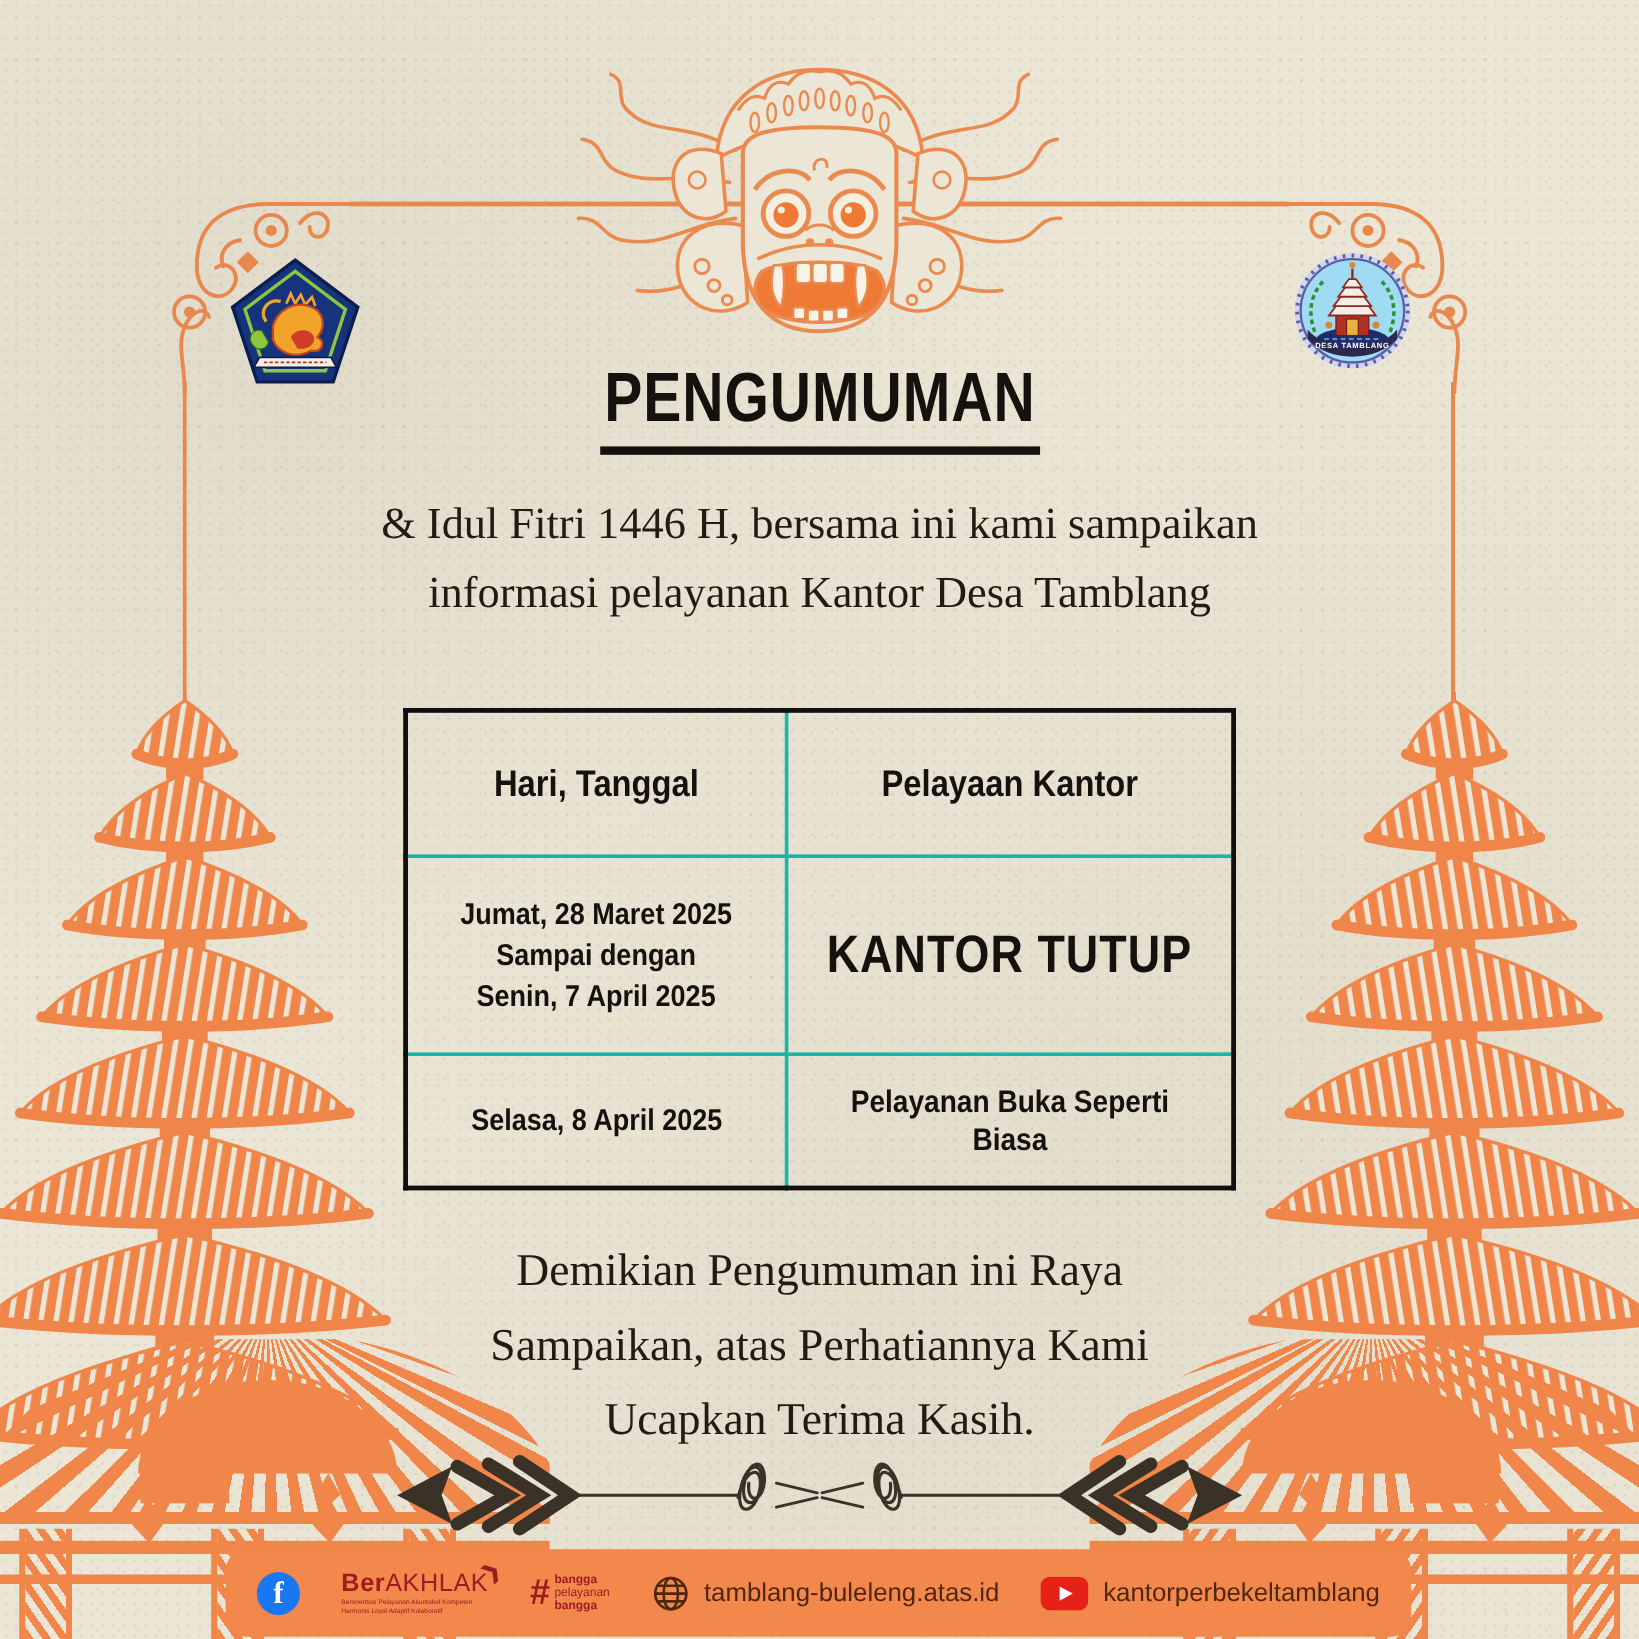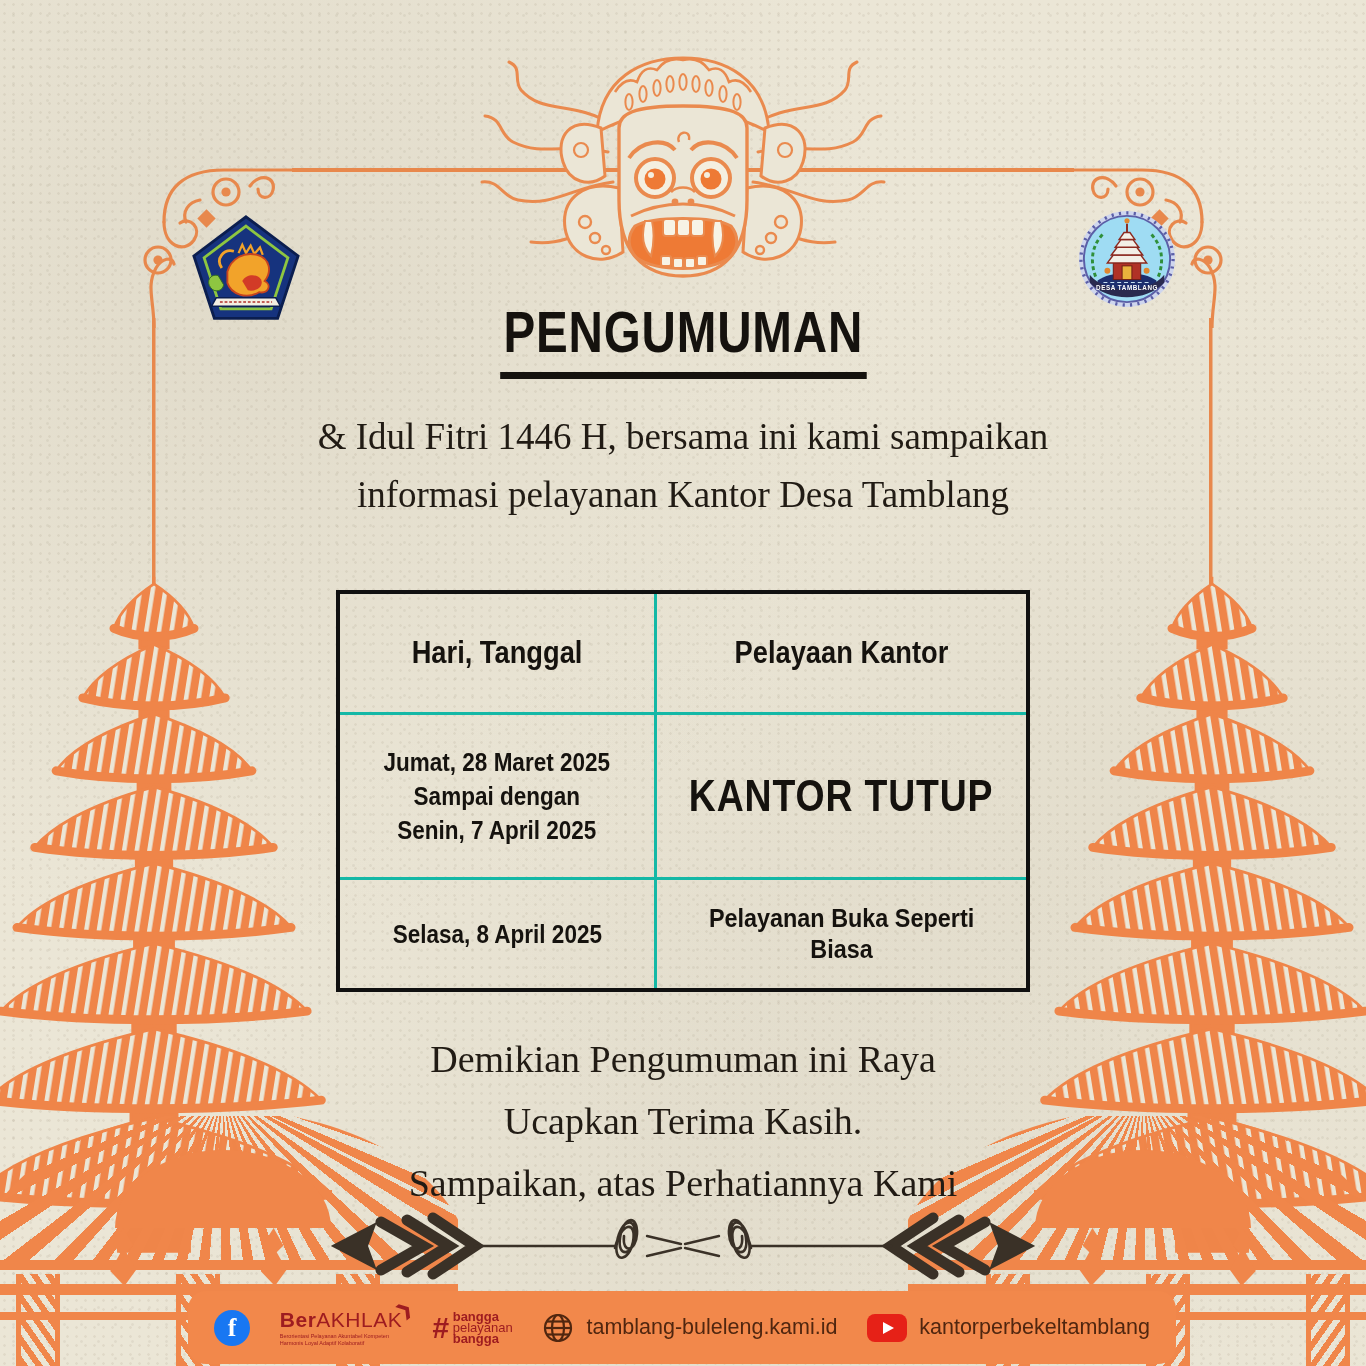--- a/index.html
+++ b/index.html
@@ -83,21 +83,21 @@
   .fb-circle{width:36px;height:36px;border-radius:50%;background:#1877F2;color:#fff;
     display:flex;align-items:center;justify-content:center;font-weight:bold;font-size:26px;
     font-family:"Liberation Serif",serif;}
   .berakhlak{line-height:1;color:#9e1c20;position:relative;}
   .ba-top{font-size:21px;letter-spacing:.5px;}
   .ba-top .pre{font-weight:600;margin-top:32px;} .ba-top .main{font-weight:400;}
   .ba-arrow{position:absolute;right:-10px;top:-8px;font-size:17px;font-weight:bold;transform:rotate(-40deg);}
   .ba-tag{font-size:5.5px;line-height:7px;margin-top:3px;color:#9e1c20;}
   .bangga{display:flex;align-items:center;gap:4px;color:#9e1c20;}
   .bangga .hash{font-size:30px;font-weight:800;font-style:italic;}
-  .bangga .lines{font-size:13px;line-height:11px;}
+  .bangga .lines{font-size:10px;line-height:11px;}
   .bangga .b{font-weight:800;}
   .yt-badge{width:40px;height:28px;}
   
   svg{display:block;}
 </style>
 </head>
 <body>
 
 <div class="page">
   <div class="paper-texture"></div>
@@ -391,22 +391,22 @@
       </td>
       <td class="row2-cell">
         <span class="status-small">Pelayanan Buka Seperti Biasa</span>
       </td>
     </tr>
   </tbody>
     </table>
 
   <div class="abs closing">
     <div>Demikian Pengumuman ini Raya</div>
+    <div>Sampaikan, atas Perhatiannya Kami</div>
     <div>Ucapkan Terima Kasih.</div>
-    <div>Sampaikan, atas Perhatiannya Kami</div>
   </div>
 
   <svg class="abs divider" viewBox="0 0 720 76">
     <g stroke="#3a3127" fill="none" stroke-linecap="round">
       <g>
         <path d="M10,38 L52,16 L44,38 L52,60 Z" fill="#3a3127" stroke-width="2"></path>
         <path d="M58,14 L100,38 L58,62" stroke-width="11"></path>
         <path d="M84,12 L126,38 L84,64" stroke-width="11"></path>
         <path d="M110,10 L152,38 L110,66" stroke-width="11"></path>
         <line x1="152" y1="38" x2="292" y2="38" stroke-width="2.6"></line>
@@ -452,21 +452,21 @@
     <div class="f-item">
       <svg width="32" height="32" viewBox="0 0 32 32">
         <g fill="none" stroke="#50260f" stroke-width="2.2">
           <circle cx="16" cy="16" r="13"></circle>
           <ellipse cx="16" cy="16" rx="6" ry="13"></ellipse>
           <line x1="3" y1="16" x2="29" y2="16"></line>
           <line x1="5" y1="9.5" x2="27" y2="9.5"></line>
           <line x1="5" y1="22.5" x2="27" y2="22.5"></line>
         </g>
       </svg>
-      <span class="f-label">tamblang-buleleng.kami.id</span>
+      <span class="f-label">tamblang-buleleng.atas.id</span>
     </div>
     <div class="f-item">
       <svg class="yt-badge" viewBox="0 0 40 28">
         <rect x="0" y="0" width="40" height="28" rx="8" fill="#e62117"></rect>
         <polygon points="16,8 16,20 27,14" fill="#ffffff"></polygon>
       </svg>
       <span class="f-label">kantorperbekeltamblang</span>
     </div>
   </div>
 </div>

